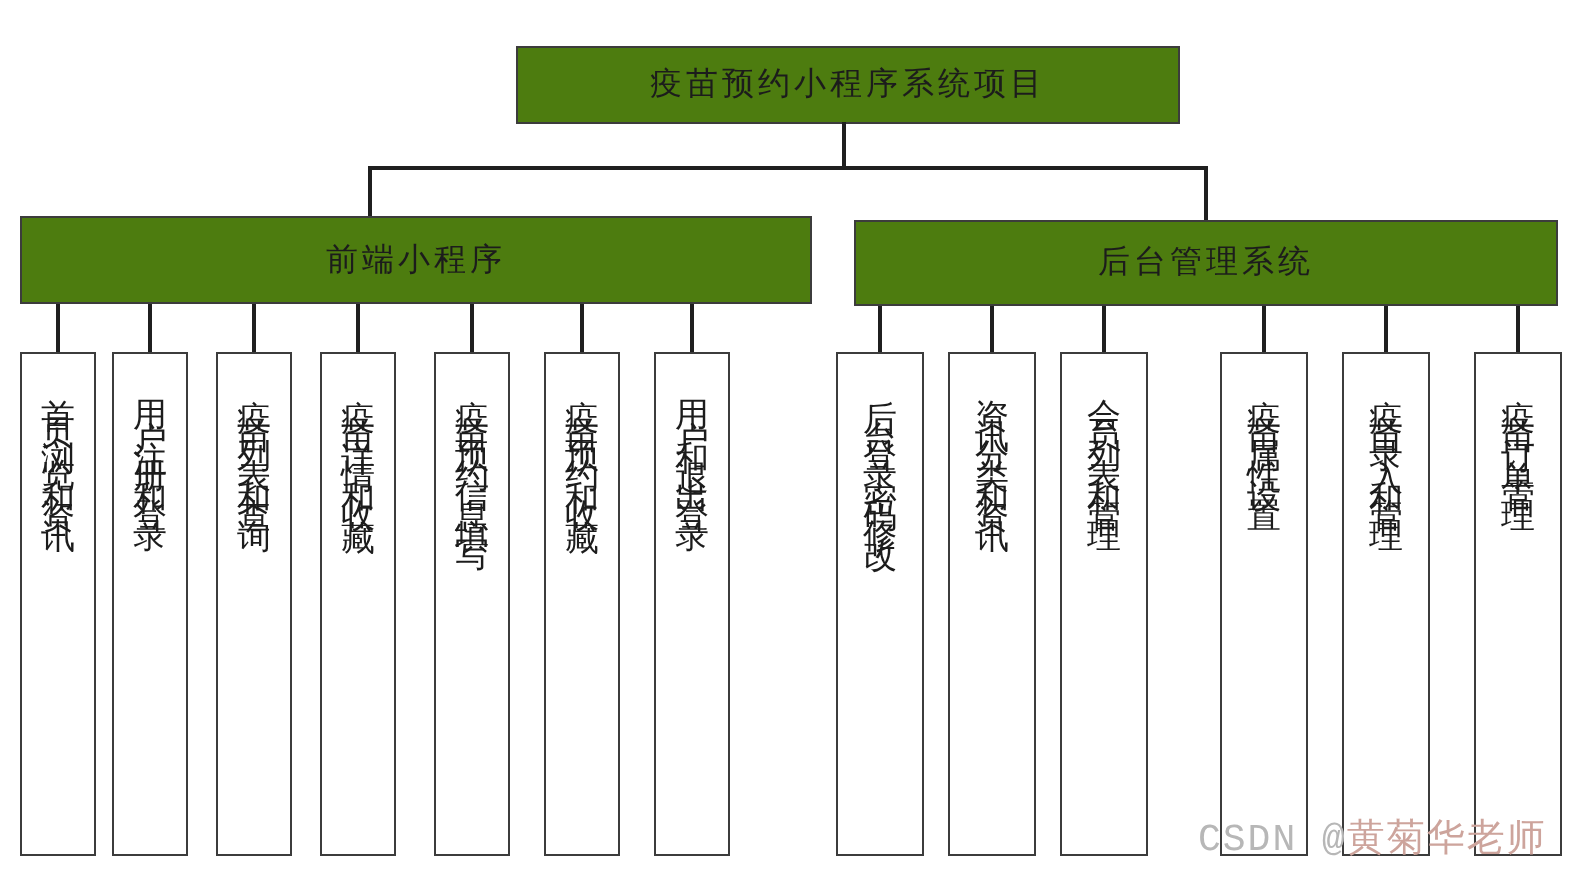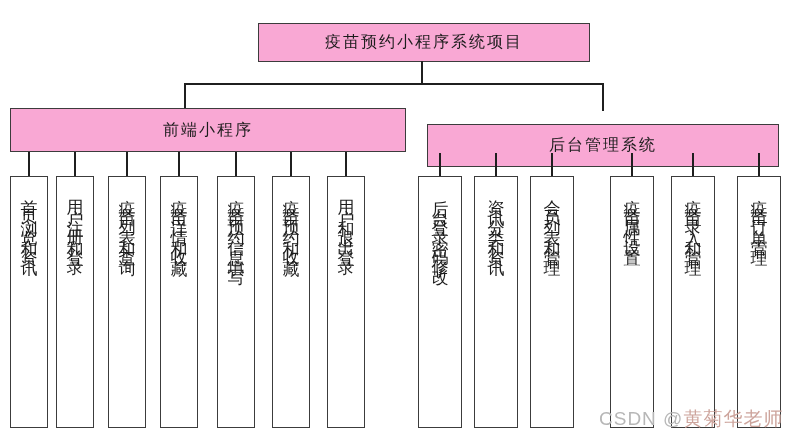--- a/index.html
+++ b/index.html
@@ -1,57 +1,58 @@
 <!DOCTYPE html>
 <html><head>
 <meta charset="utf-8">
 <style>
   html,body{margin:0;padding:0;background:#ffffff;}
   .stage{
     position:relative;width:792px;height:440px;background:#ffffff;overflow:hidden;
     font-family:"Liberation Sans","DejaVu Sans",sans-serif;color:#1c1c1c;
   }
   .box{
-    position:absolute;background:#f9a8d4;border:1px solid #3c3c3c;
+    position:absolute;background:#4d7c0f;border:1px solid #3c3c3c;
     display:flex;align-items:center;justify-content:center;
     font-size:16px;letter-spacing:2px;box-sizing:border-box;
   }
   .leaf{
     position:absolute;top:176px;height:252px;background:#ffffff;
     border:1px solid #3c3c3c;box-sizing:border-box;
     display:flex;justify-content:center;align-items:flex-start;
   }
   .leaf .vtext{
     writing-mode:vertical-lr;text-orientation:upright;
     font-size:17px;letter-spacing:10px;padding-top:9px;line-height:1;
   }
   .leaf-l{width:38px;}
   .leaf-r{width:44px;}
   .line{position:absolute;background:#1f1f1f;}
   .watermark{
     position:absolute;left:599px;top:406px;font-size:19px;letter-spacing:1px;
     white-space:nowrap;
+    font-family:Liberation Mono, monospace;
   }
   .wm-gray{color:#b7b7b7;}
   .wm-red{color:#cda49c;}
 </style>
 </head>
 <body>
 
 <div class="stage">
 
   <div class="box" style="left:258px;top:23px;width:332px;height:39px;">疫苗预约小程序系统项目</div>
 
   <div class="line" style="left:421px;top:61px;width:2px;height:23px;"></div>
   <div class="line" style="left:184px;top:83px;width:420px;height:2px;"></div>
   <div class="line" style="left:184px;top:83px;width:2px;height:26px;"></div>
   <div class="line" style="left:602px;top:83px;width:2px;height:28px;"></div>
 
   <div class="box" style="left:10px;top:108px;width:396px;height:44px;">前端小程序</div>
-  <div class="box" style="left:427px;top:124px;width:352px;height:43px;">后台管理系统</div>
+  <div class="box" style="left:427px;top:110px;width:352px;height:43px;">后台管理系统</div>
 
   <div class="line" style="left:28px;top:152px;width:2px;height:24px;"></div>
   <div class="line" style="left:74px;top:152px;width:2px;height:24px;"></div>
   <div class="line" style="left:126px;top:152px;width:2px;height:24px;"></div>
   <div class="line" style="left:178px;top:152px;width:2px;height:24px;"></div>
   <div class="line" style="left:235px;top:152px;width:2px;height:24px;"></div>
   <div class="line" style="left:290px;top:152px;width:2px;height:24px;"></div>
   <div class="line" style="left:345px;top:152px;width:2px;height:24px;"></div>
 
   <div class="line" style="left:439px;top:153px;width:2px;height:23px;"></div>

